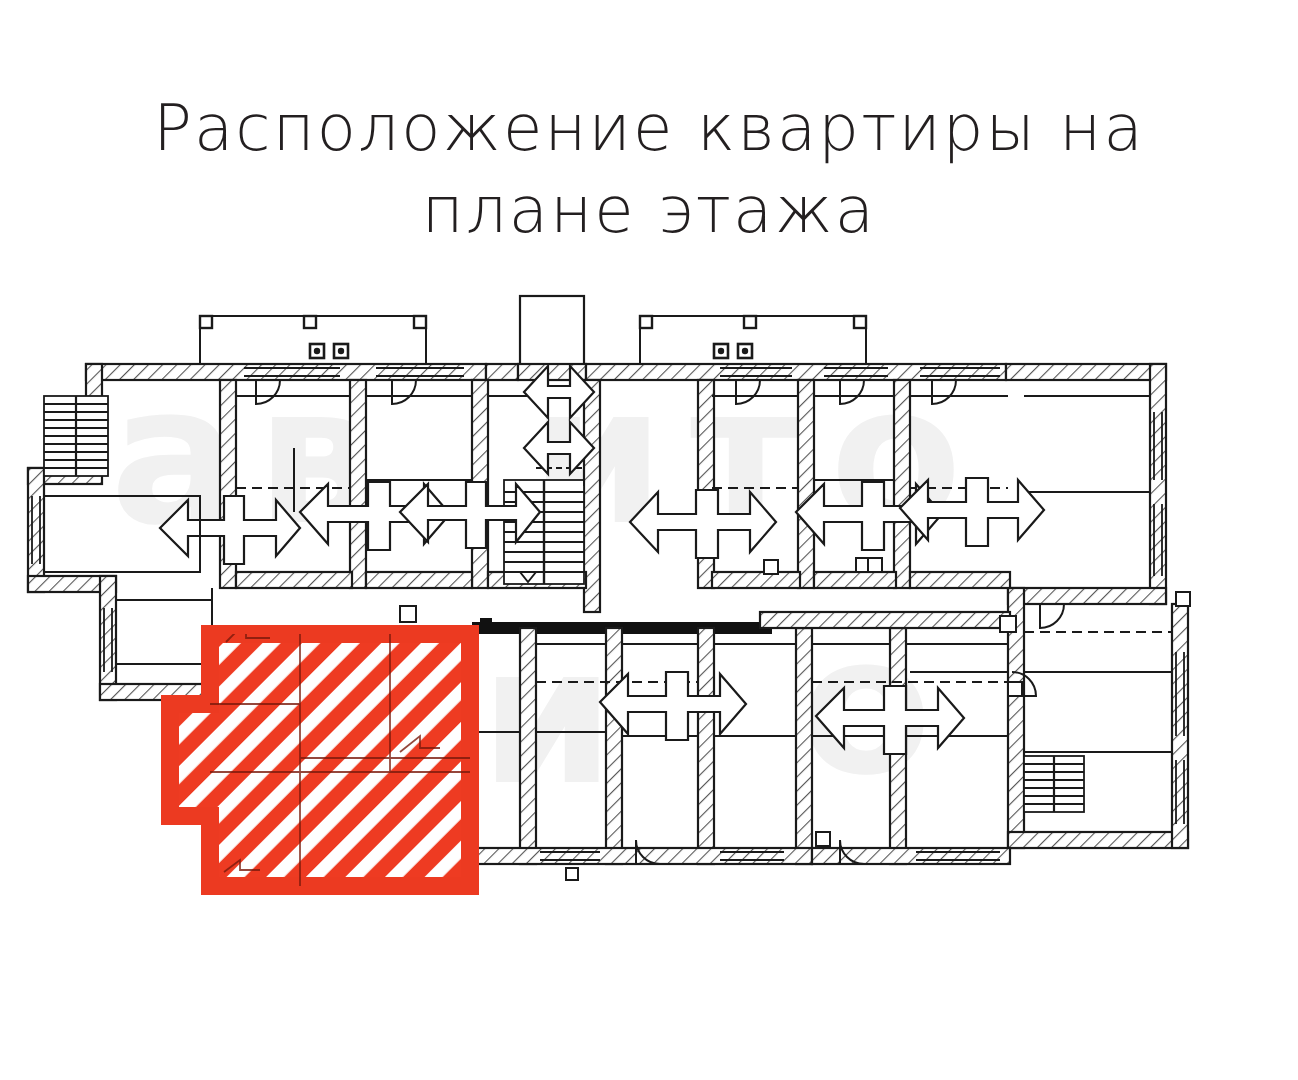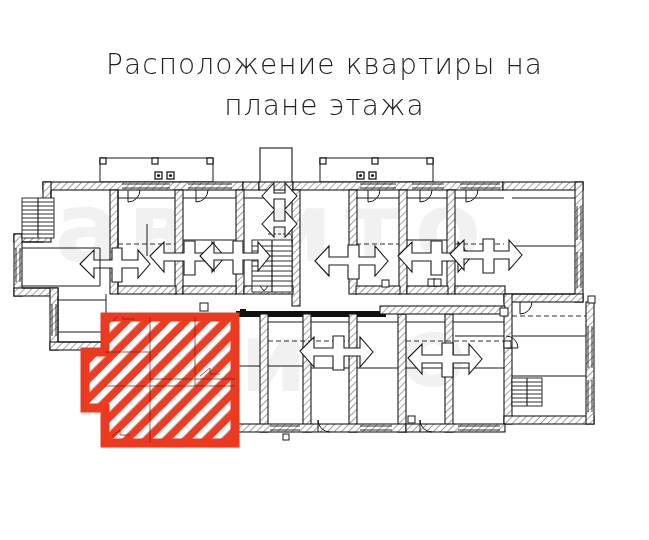--- a/index.html
+++ b/index.html
@@ -20,21 +20,21 @@
     height: 540px;
     background: #ffffff;
   }
   #title {
     position: absolute;
     left: 0;
     top: 44px;
     width: 649px;
     text-align: center;
     font-family: "DejaVu Sans", sans-serif;
-    font-size: 28px;
+    font-size: 32px;
     line-height: 41px;
     letter-spacing: 1.1px;
     font-weight: 300;
     color: #231f20;
     white-space: pre-line;
   }
   #plan-wrap {
     position: absolute;
     left: 0;
     top: 136px;

